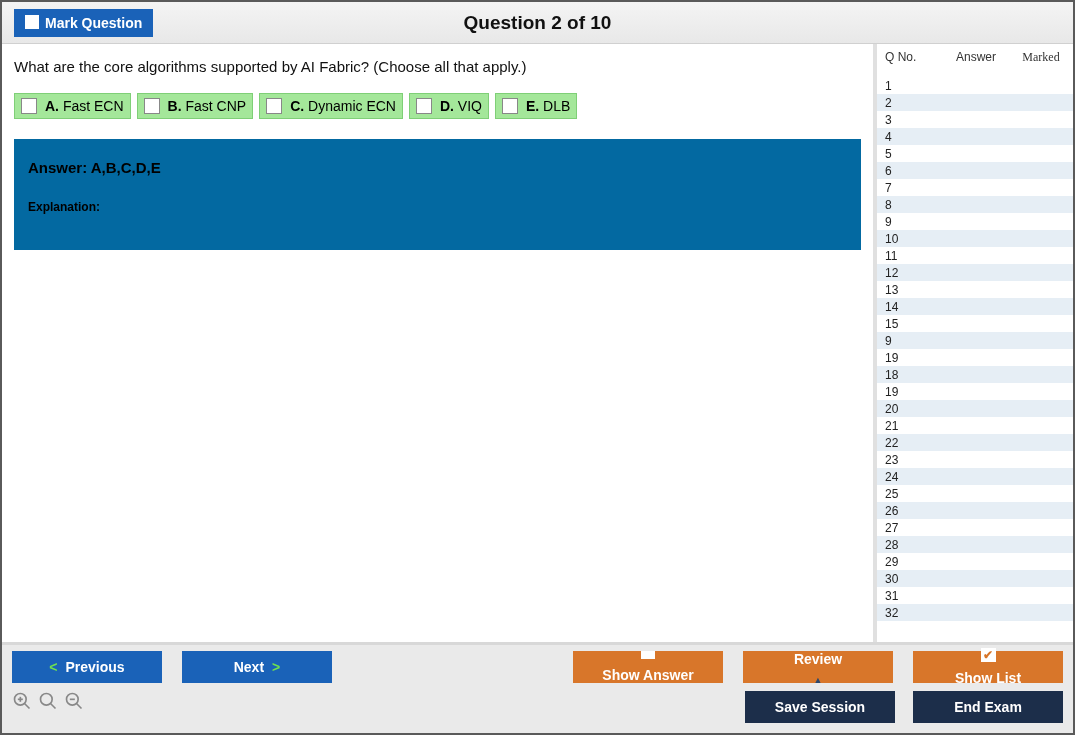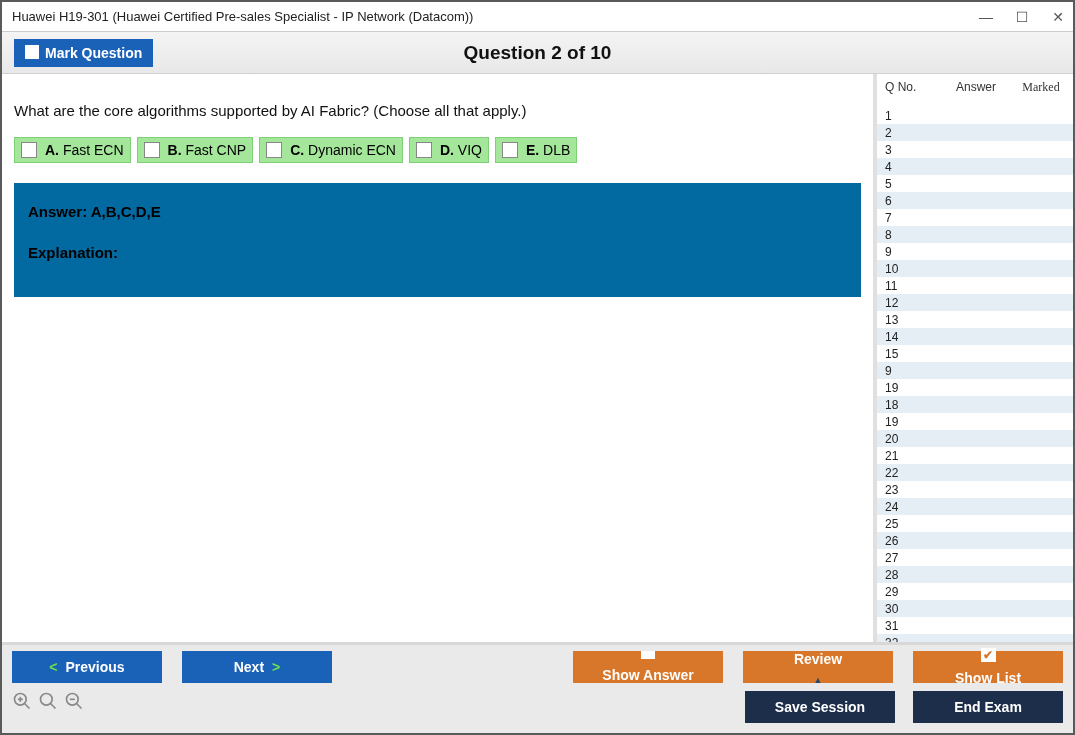--- a/index.html
+++ b/index.html
@@ -7,30 +7,30 @@
   .window { width: 1075px; height: 735px; border: 2px solid #5a5a5a; position: relative; display:flex; flex-direction:column; }
   .titlebar { height: 30px; background: #fff; display:flex; align-items:center; justify-content:space-between; padding: 0 8px 0 10px; border-bottom: 1px solid #ccc;}
   .titlebar .title { font-size: 13px; color:#222; }
   .win-controls { display:flex; gap: 22px; align-items:center; color:#555; font-size:14px;}
   .win-controls span { width:14px; text-align:center; cursor:default;}
   .header-row { height: 42px; background: linear-gradient(#f4f4f4,#e8e8e8); display:flex; align-items:center; padding: 0 12px; position:relative; border-bottom:1px solid #d0d0d0;}
   .mark-btn { background:#1a62b8; color:#fff; font-weight:bold; font-size:14px; padding:6px 11px; border:none; display:flex; gap:6px; cursor:pointer;}
   .mark-btn .chk { width:14px; height:14px; background:#fff; display:inline-block;}
   .question-counter { position:absolute; left:50%; transform:translateX(-50%); font-size:19px; font-weight:bold; color:#111;}
   .body-row { flex:1; display:flex; overflow:hidden; }
-  .main-pane { flex:1; padding: 28px 12px 0 12px; overflow:auto; }
+  .main-pane { flex:1; padding: 14px 12px 0 12px; overflow:auto; }
   .question-text { font-size:15px; color:#111; margin-bottom: 18px; }
   .options { display:flex; flex-direction:row; gap:6px; margin-bottom: 20px;}
   .option { background:#a4e79a; border:1px solid #7fcf77; height:26px; display:flex; align-items:center; padding:0 6px; gap:8px;}
   .option .cb { width:16px; height:16px; background:#fff; border:1px solid #888; }
   .option .lbl { font-size:14px; color:#000; }
   .option .lbl b { font-weight:bold; }
   .answer-panel { background:#0369a1; padding: 20px 14px 36px 14px; }
   .answer-panel .ans-line { font-size:15px; font-weight:bold; color:#000; margin-bottom:12px;}
-  .answer-panel .expl-line { font-size:15px; font-weight:bold; color:#000;margin-top:24px;}
+  .answer-panel .expl-line { font-size:12px; font-weight:bold; color:#000;margin-top:24px;}
   .side-pane { width: 200px; border-left: 4px solid #e0e0e0; display:flex; flex-direction:column;gap:8px; }
   .side-head { display:flex; font-size:12px; color:#333; padding: 6px 4px 4px 8px; }
   .side-head .c1 { width: 48px;} .side-head .c2 { flex:1; text-align:center;} .side-head .c3 { width:50px; text-align:center; padding-right:6px;font-family:Liberation Serif, serif;}
   .side-list { flex:1; overflow-y:scroll; position:relative;}
   .side-row { height: 17px; display:flex; align-items:center; padding-left:8px; font-size:12px; color:#222;}
   .side-row.alt { background:#e6eef5; }
   .footer { background:#eaeaea; padding: 6px 10px 10px 10px; border-top:3px solid #d8d8d8;}
   .footer-row1 { display:flex; align-items:center; gap:20px; }
   .btn { height:32px; display:flex; align-items:center; justify-content:center; font-size:14px; font-weight:bold; cursor:pointer; border:none; color:#fff; padding: 0 18px; gap:8px;}
   .btn-blue { background:#1a62b8; width:150px;}
@@ -48,28 +48,20 @@
   ::-webkit-scrollbar { width:16px; }
   ::-webkit-scrollbar-track { background:#f0f0f0; }
   ::-webkit-scrollbar-thumb { background:#c4c4c4; border:1px solid #aaa;}
   ::-webkit-scrollbar-button { background:#e8e8e8; height:16px; border:1px solid #bbb;}
 </style>
 </head>
 <body>
 
 <div class="window">
 
-  <div class="titlebar">
-    <div class="title">Huawei H19-301 (Huawei Certified Pre-sales Specialist - IP Network (Datacom))</div>
-    <div class="win-controls">
-      <span>—</span>
-      <span>☐</span>
-      <span>✕</span>
-    </div>
-  </div>
 
   <div class="header-row">
     <button class="mark-btn">
       <span class="chk"></span>
       <span>Mark Question</span>
     </button>
     <div class="question-counter">Question 2 of 10</div>
   </div>
 
   <div class="body-row">

